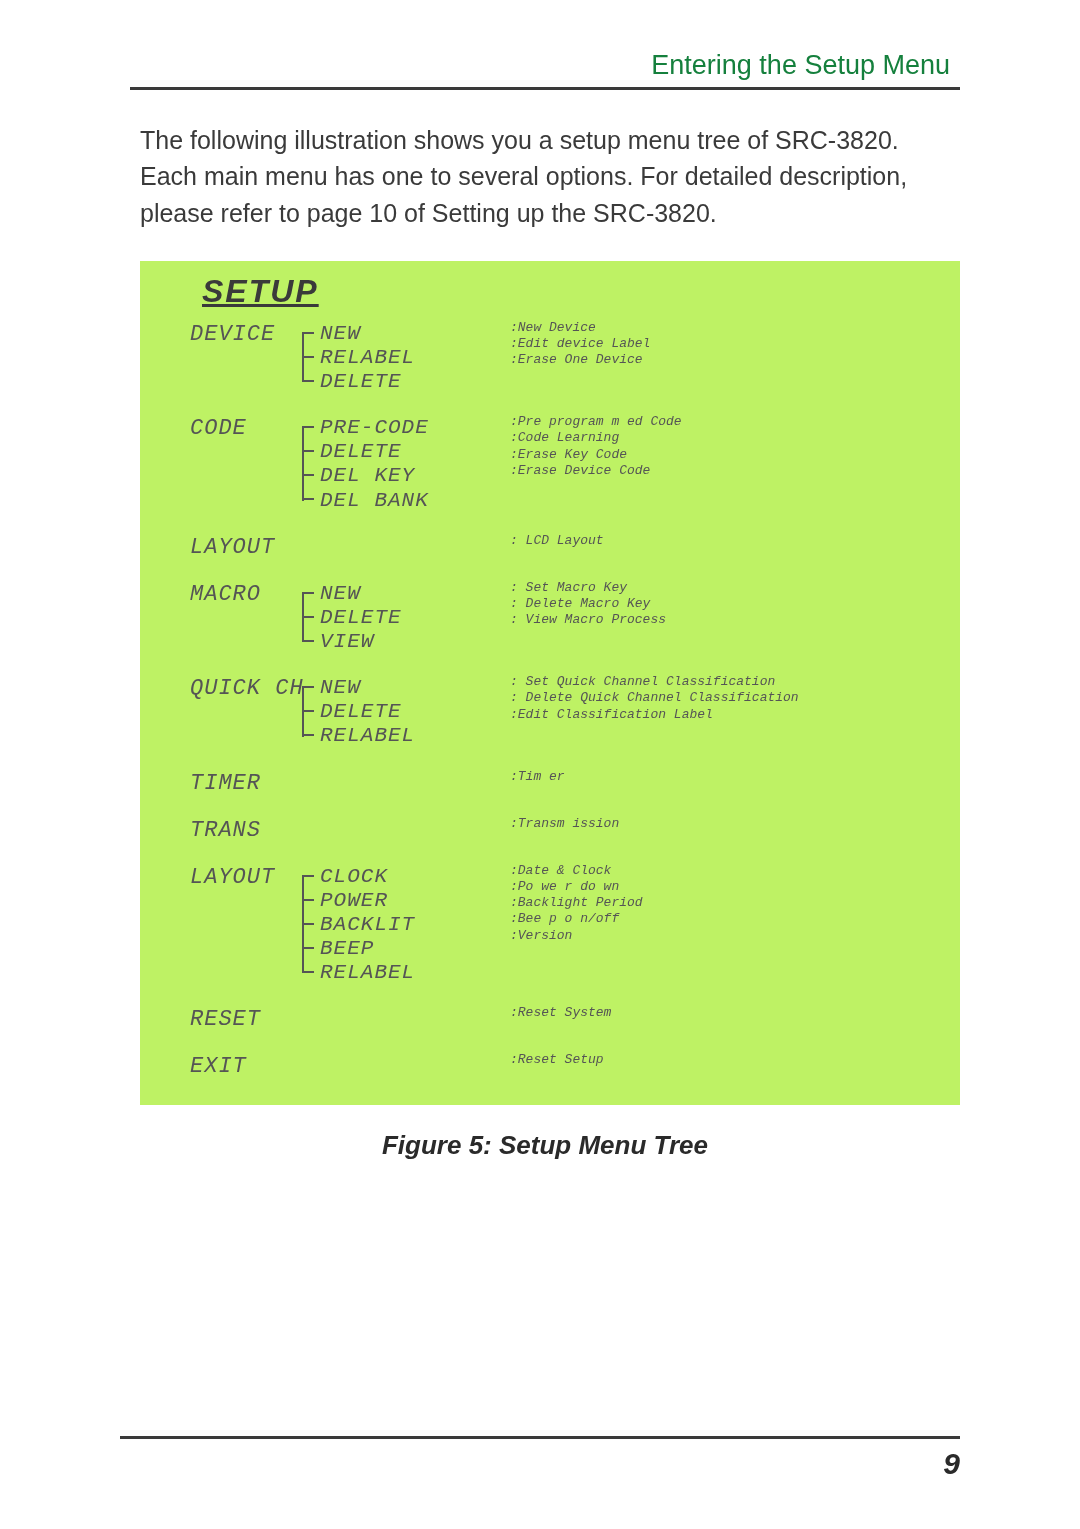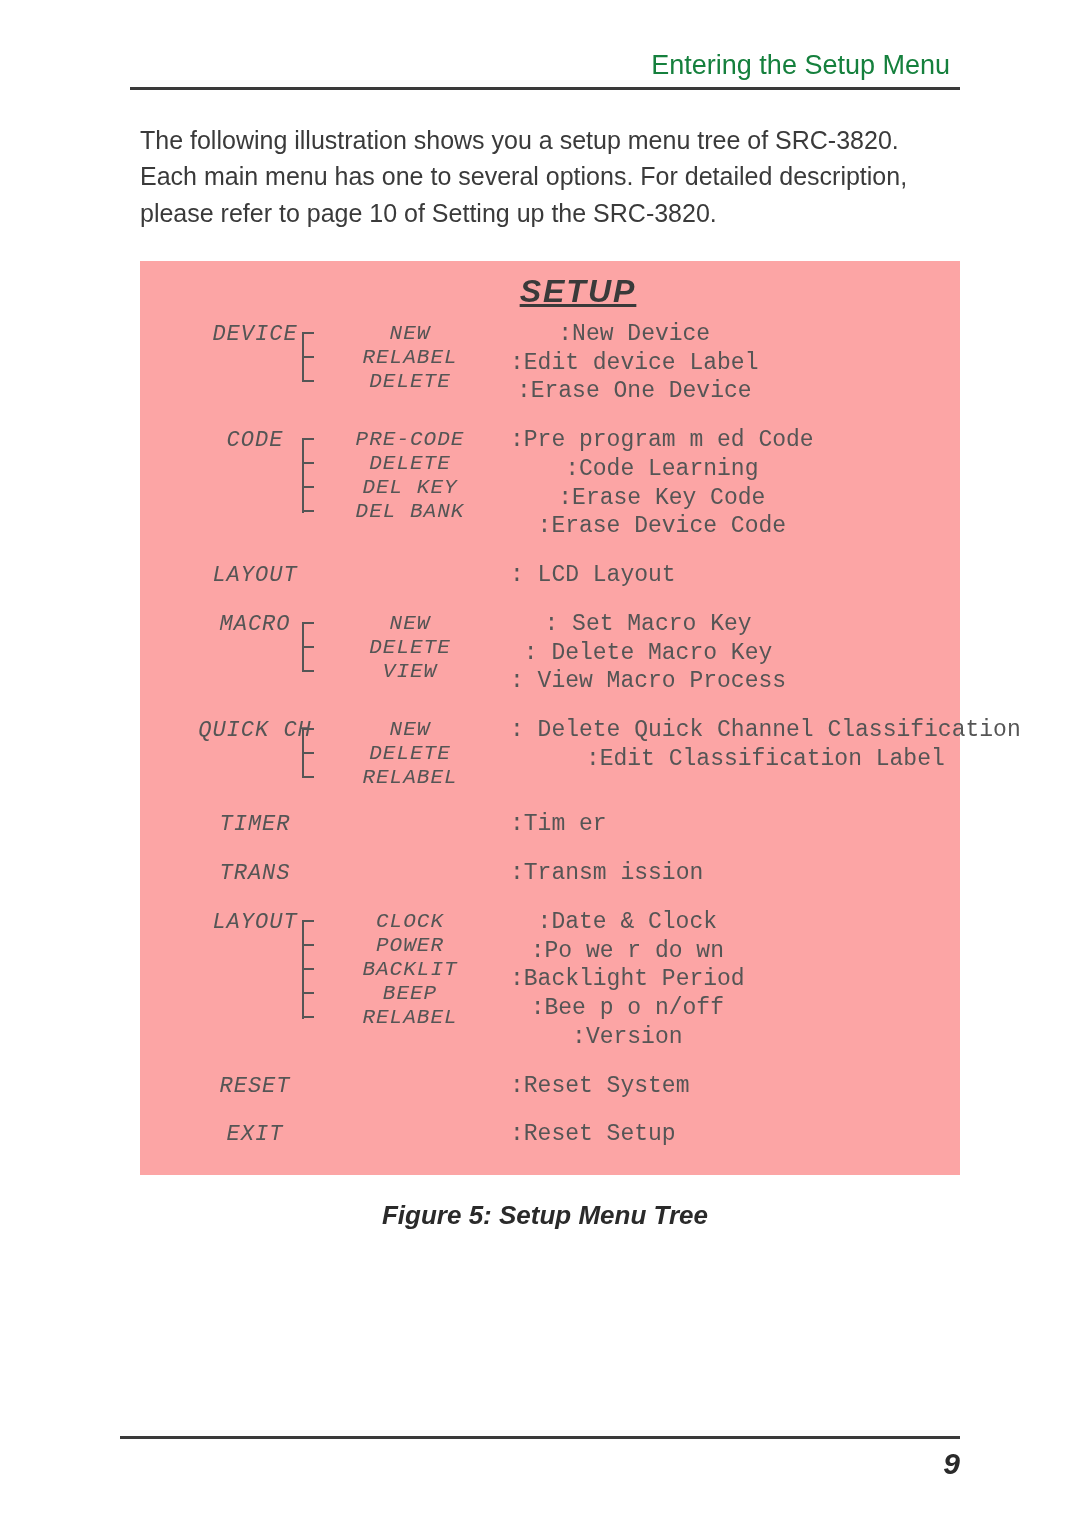--- a/index.html
+++ b/index.html
@@ -22,27 +22,26 @@
     }
     .hr-top { border: none; border-top: 3px solid #3a3a3a; margin-bottom: 32px; }
     .intro-text {
       font-size: 25px;
       line-height: 1.45;
       color: #3a3a3a;
       margin-bottom: 30px;
       padding-left: 10px;
     }
     .diagram {
-      background: #fca5a5;
+      background: #bef264;
       padding: 12px 6px 6px 50px;
       margin-left: 10px;
       margin-right: 0;
       font-family: Courier, monospace;
       color: #555;
-      text-align: center;
     }
     .setup-title {
       font-family: Arial, sans-serif;
       font-weight: bold;
       font-style: italic;
       font-size: 32px;
       text-decoration: underline;
       color: #3a3a3a;
       letter-spacing: 2px;
       margin-left: 12px;
@@ -68,21 +67,22 @@
       padding-top: 2px;
     }
     .submenu-item {
       font-style: italic;
       font-size: 21px;
       letter-spacing: 1px;
       line-height: 1.15;
       white-space: nowrap;
     }
     .desc-col {
-      font-size: 23px;
+      font-style: italic;
+      font-size: 13px;
       line-height: 1.25;
       padding-left: 10px;
     }
     .desc-col div {
       white-space: nowrap;
     }
     .branch {
       position: absolute;
       left: -18px;
       top: 12px;
@@ -188,20 +188,21 @@
             <div class="branch-v"></div>
             <div class="tree-tick" style="top: 0px;"></div>
             <div class="tree-tick" style="top: 24px;"></div>
             <div class="tree-tick" style="top: 48px;"></div>
           </div>
           <div class="submenu-item">NEW</div>
           <div class="submenu-item">DELETE</div>
           <div class="submenu-item">RELABEL</div>
         </div>
         <div class="desc-col">
+          <div>: Set Quick Channel  Classification</div>
           <div>: Delete Quick Channel  Classification</div>
           <div>:Edit Classification Label</div>
         </div>
       </div>
       <div class="menu-row">
         <div class="menu-label">TIMER</div>
         <div class="submenu-col"></div>
         <div class="desc-col">
           <div>:Tim er</div>
         </div>

